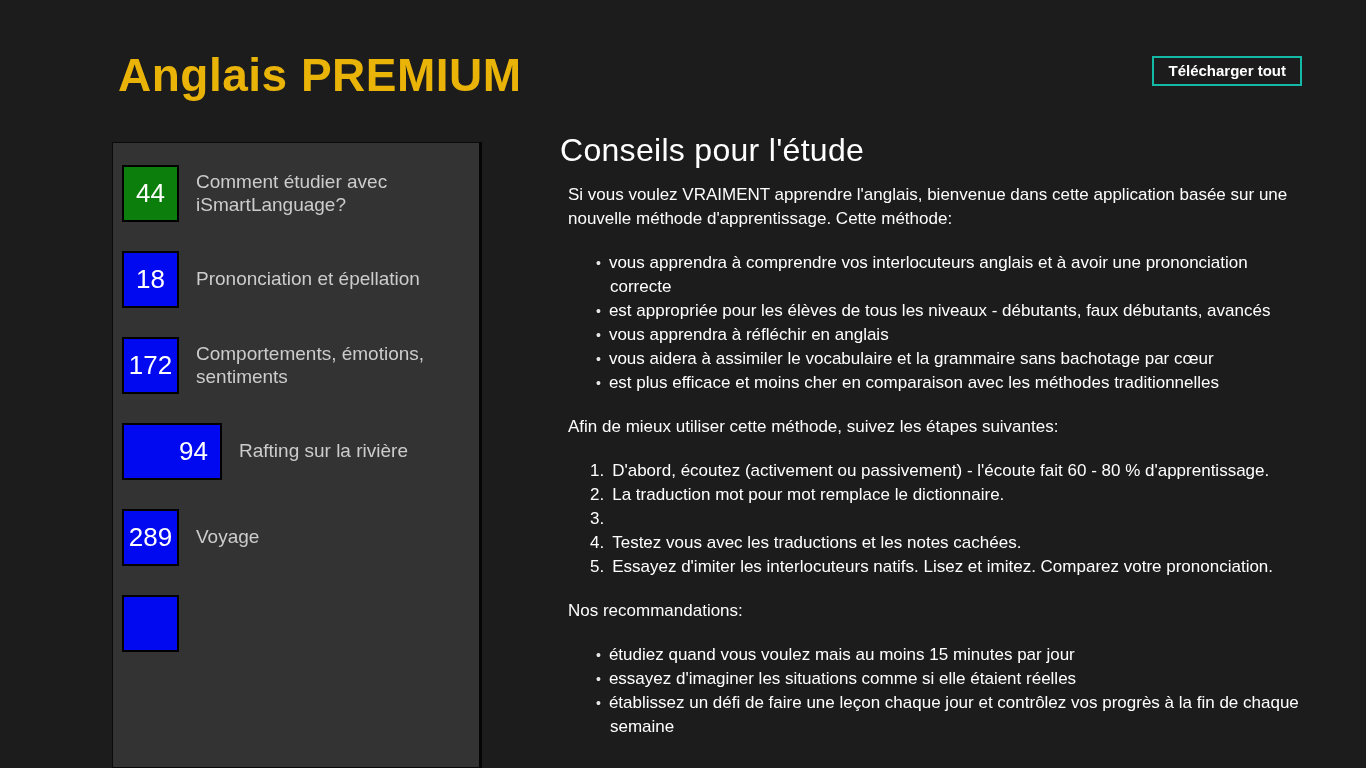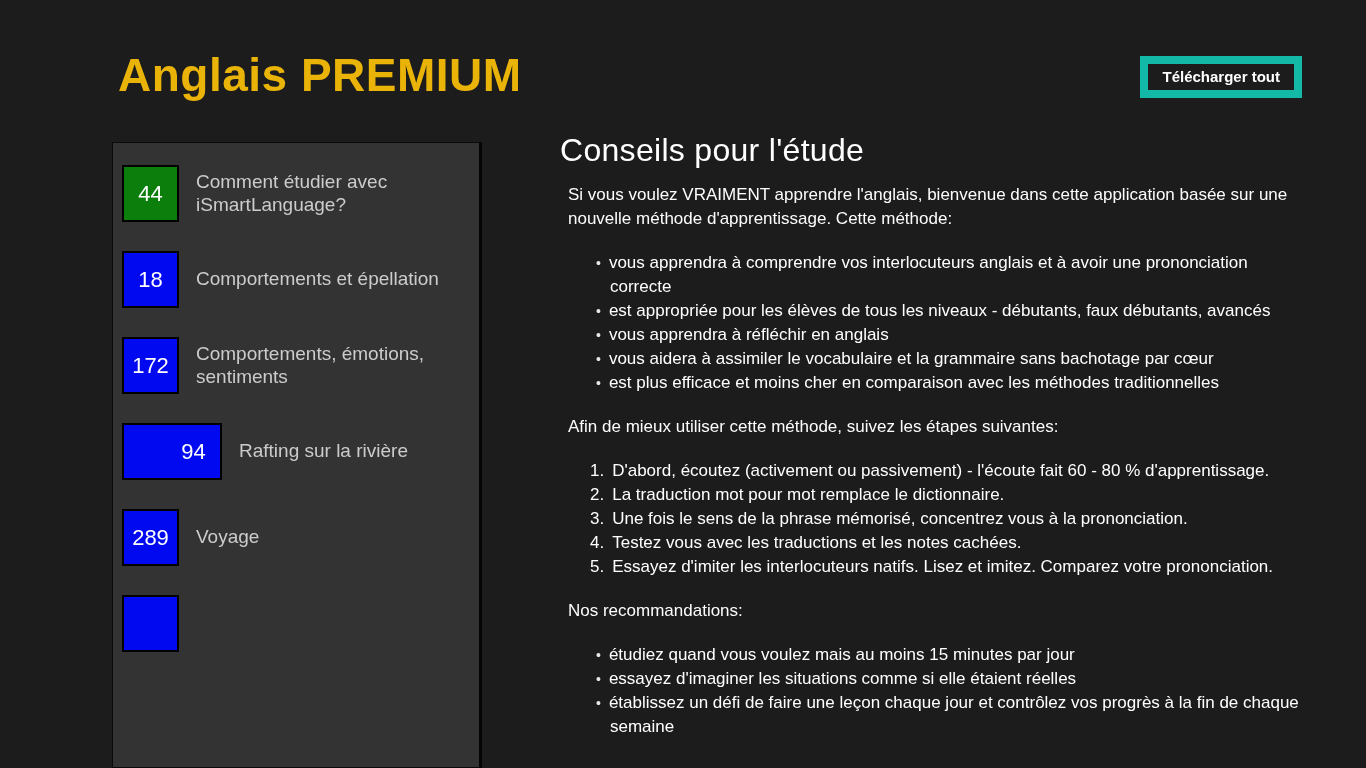--- a/index.html
+++ b/index.html
@@ -9,40 +9,40 @@
     font-family:"Liberation Sans","DejaVu Sans",sans-serif;
     -webkit-font-smoothing:antialiased;
   }
   
   .app-title{
     position:absolute;left:118px;top:48px;
     font-size:46px;font-weight:700;color:#eab308;letter-spacing:.5px;
   }
   .download-btn{
     position:absolute;right:64px;top:56px;
-    background:transparent;border:8px solid #14b8a6;color:#ffffff;
+    background:transparent;border:2px solid #14b8a6;color:#ffffff;
     font-family:inherit;font-size:15px;font-weight:700;
     padding:4px 14px;line-height:18px;cursor:pointer;
   }
   
   .sidebar{
     position:absolute;left:112px;top:142px;width:370px;height:626px;
     background:#333333;border:1px solid #0a0a0a;border-right:3px solid #050505;
     box-sizing:border-box;
     padding:22px 0 0 9px;overflow:hidden;
   }
   .lesson-item{
     display:flex;align-items:center;gap:17px;
     min-height:57px;margin-bottom:29px;cursor:pointer;
   }
   .lesson-badge{
     width:53px;height:53px;flex:0 0 53px;
     border:2px solid #000000;
     display:flex;align-items:center;justify-content:center;
-    color:#ffffff;font-size:22px;font-weight:400;
+    color:#ffffff;font-size:26px;font-weight:400;
   }
   .lesson-label{
     color:#cccccc;font-size:19px;line-height:1.18;max-width:270px;
   }
   
   .content{
     position:absolute;left:560px;top:132px;width:742px;
     color:#ffffff;
   }
   .content h1{
@@ -74,21 +74,21 @@
 
 <div class="sidebar">
 
     <div class="lesson-item">
       <div class="lesson-badge" style="background-color: rgb(11, 126, 11);">44</div>
       <div class="lesson-label">Comment étudier avec iSmartLanguage?</div>
     </div>
 
     <div class="lesson-item">
       <div class="lesson-badge" style="background-color: rgb(0, 9, 240);">18</div>
-      <div class="lesson-label">Comportements et épellation</div>
+      <div class="lesson-label">Prononciation et épellation</div>
     </div>
 
     <div class="lesson-item">
       <div class="lesson-badge" style="background-color: rgb(0, 9, 240);">172</div>
       <div class="lesson-label">Comportements, émotions, sentiments</div>
     </div>
 
 
 
     <div class="lesson-item">
@@ -137,21 +137,20 @@
         <span>D'abord, écoutez (activement ou passivement) - l'écoute fait 60 - 80 % d'apprentissage.</span>
       </li>
 
       <li>
         <span class="num">2.</span>
         <span>La traduction mot pour mot remplace le dictionnaire.</span>
       </li>
 
       <li>
         <span class="num">3.</span>
-        <span>Une fois le sens de la phrase mémorisé, concentrez vous à la prononciation.</span>
       </li>
 
       <li>
         <span class="num">4.</span>
         <span>Testez vous avec les traductions et les notes cachées.</span>
       </li>
 
       <li>
         <span class="num">5.</span>
         <span>Essayez d'imiter les interlocuteurs natifs. Lisez et imitez. Comparez votre prononciation.</span>

